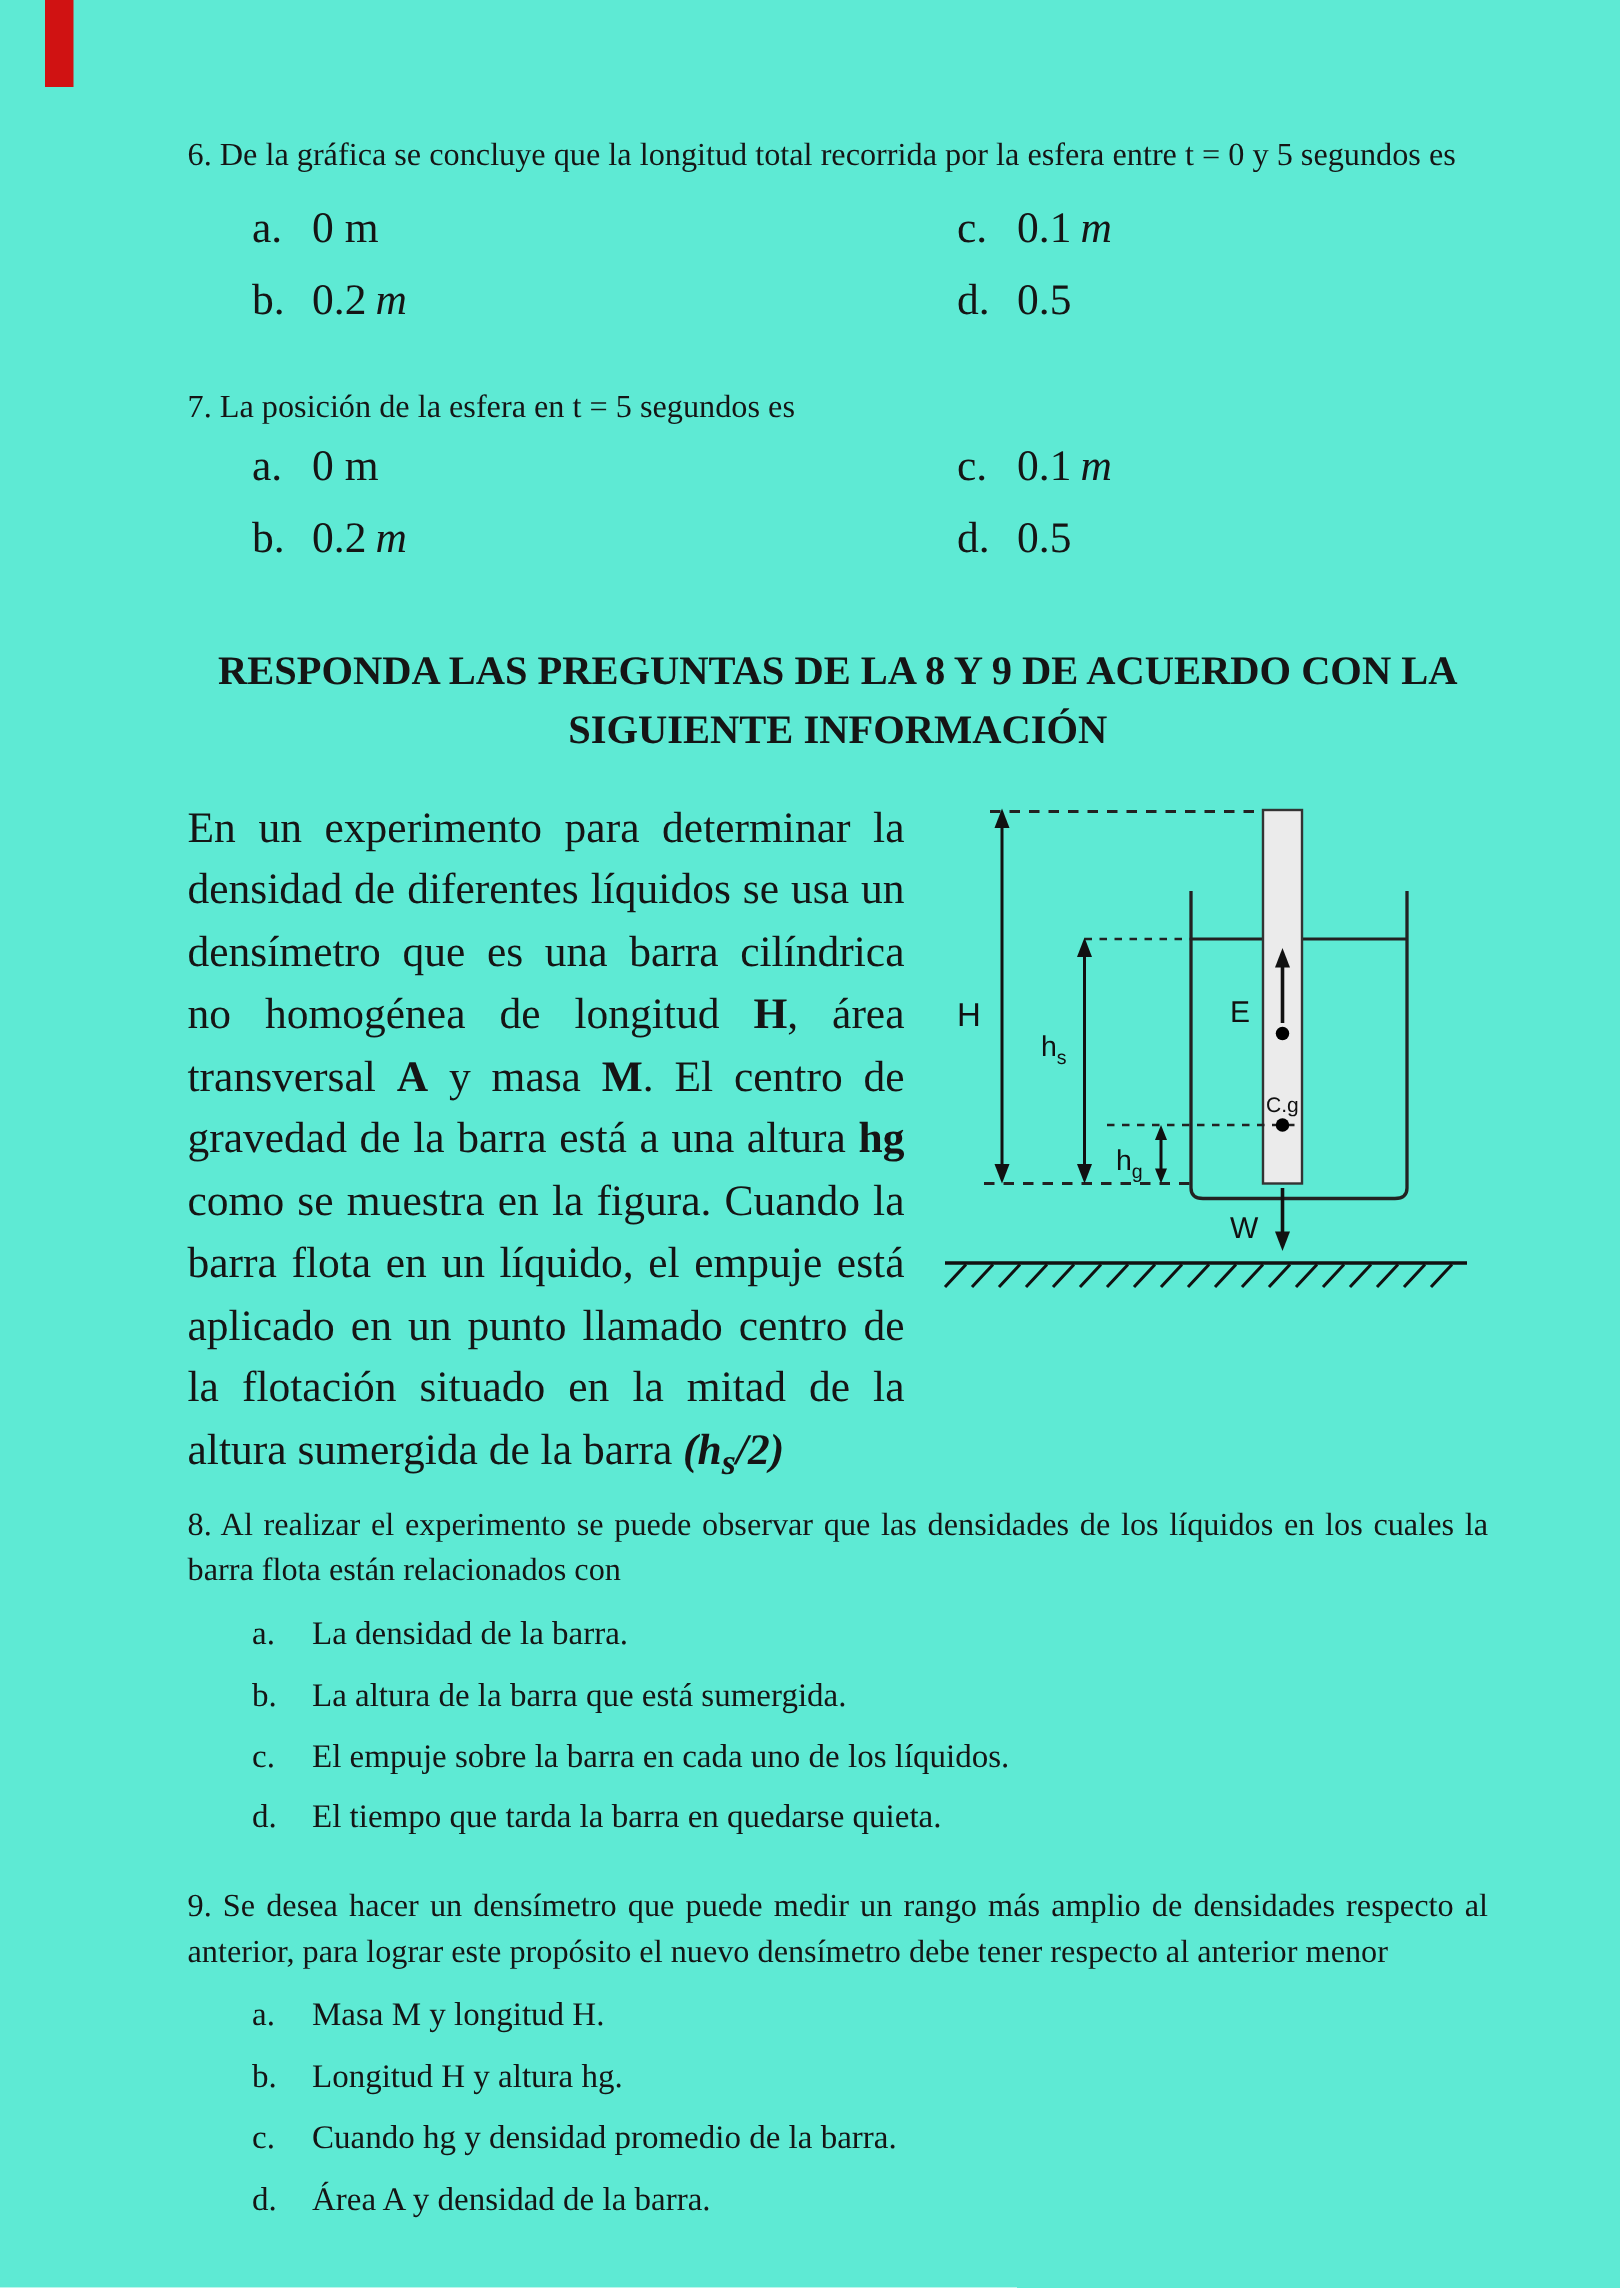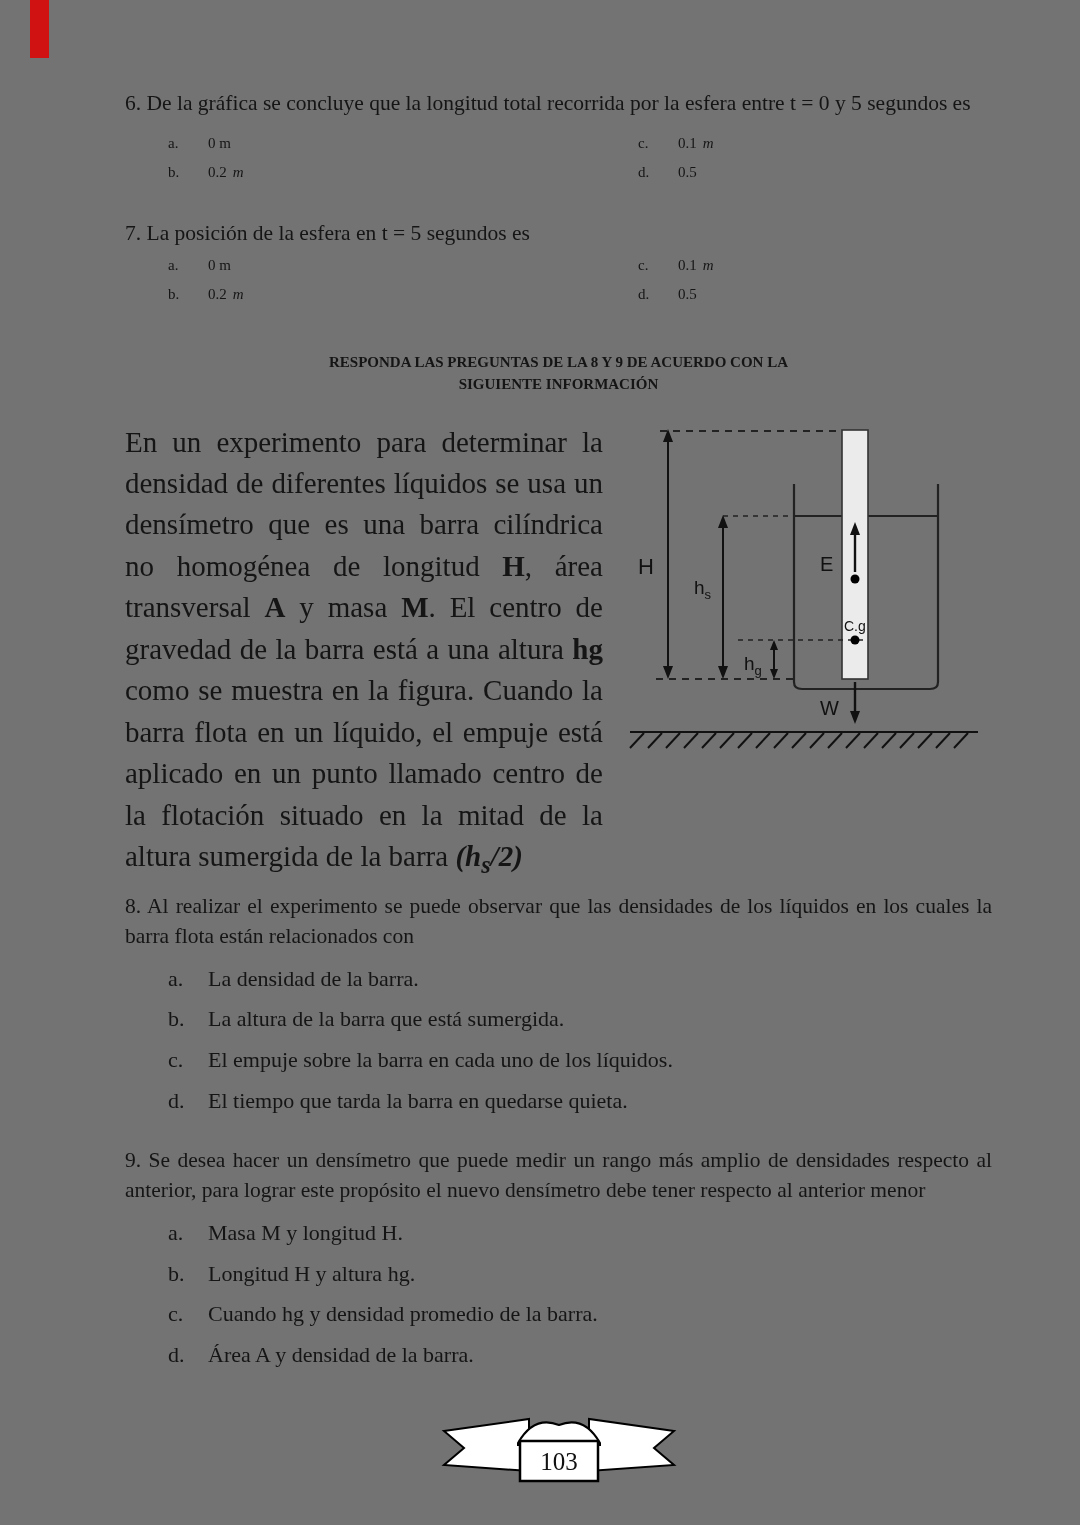--- a/index.html
+++ b/index.html
@@ -1,37 +1,37 @@
 <!DOCTYPE html>
 <html><head>
 <meta charset="utf-8">
 <style>
   html,body{margin:0;padding:0;background:#ffffff;}
   .page{
     position:relative;
     width:1080px;height:1525px;
-    background:#737373;
+    background:#5eead4;
     font-family:"Liberation Serif", serif;
     color:#151515;
     overflow:hidden;
   }
   .red-mark{position:absolute;left:30px;top:0;width:19px;height:58px;}
   .content{position:absolute;left:125px;top:88px;width:867px;}
   .qtext{font-size:21.5px;line-height:1.42;margin:0;}
   .just{text-align:justify;}
   .optgrid{
     display:grid;grid-template-columns:470px auto;
-    row-gap:9px;margin:14px 0 0 43px;font-size:15px;line-height:1.35;
+    row-gap:9px;margin:14px 0 0 43px;font-size:29px;line-height:1.35;
   }
   .olabel{display:inline-block;width:40px;}
   .mathit{font-style:italic;margin-left:6px;}
   .q7{margin-top:36px;}
   .q7grid{margin-top:6px;}
   .secthead{
-    font-size:15px;font-weight:bold;text-align:center;
+    font-size:27px;font-weight:bold;text-align:center;
     margin:48px 0 0 0;line-height:1.45;
   }
   .inforow{display:flex;gap:14px;margin-top:26px;}
   .infopara{width:478px;font-size:29px;line-height:1.43;text-align:justify;margin:0;}
   .infopara b.mi{font-style:italic;}
   .figwrap{flex:1;display:flex;justify-content:center;padding-top:2px;}
   .q8{margin-top:8px;}
   .optlist{margin:12px 0 0 43px;font-size:22px;line-height:1.4;}
   .optlist .opt{margin-bottom:10px;}
   .q9{margin-top:28px;}

